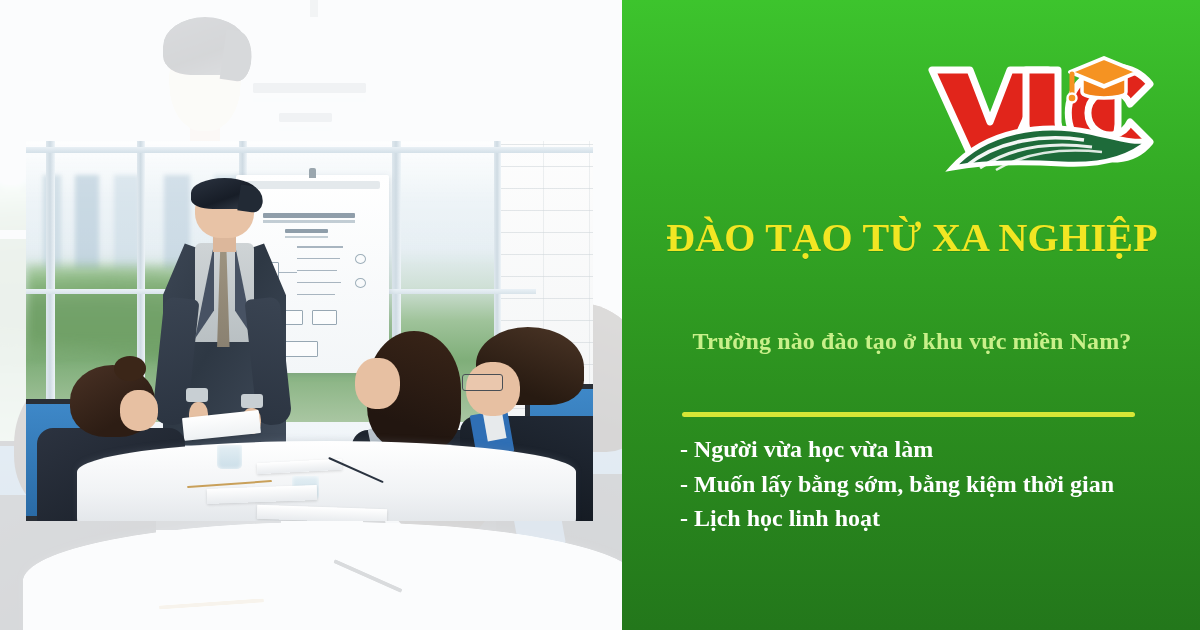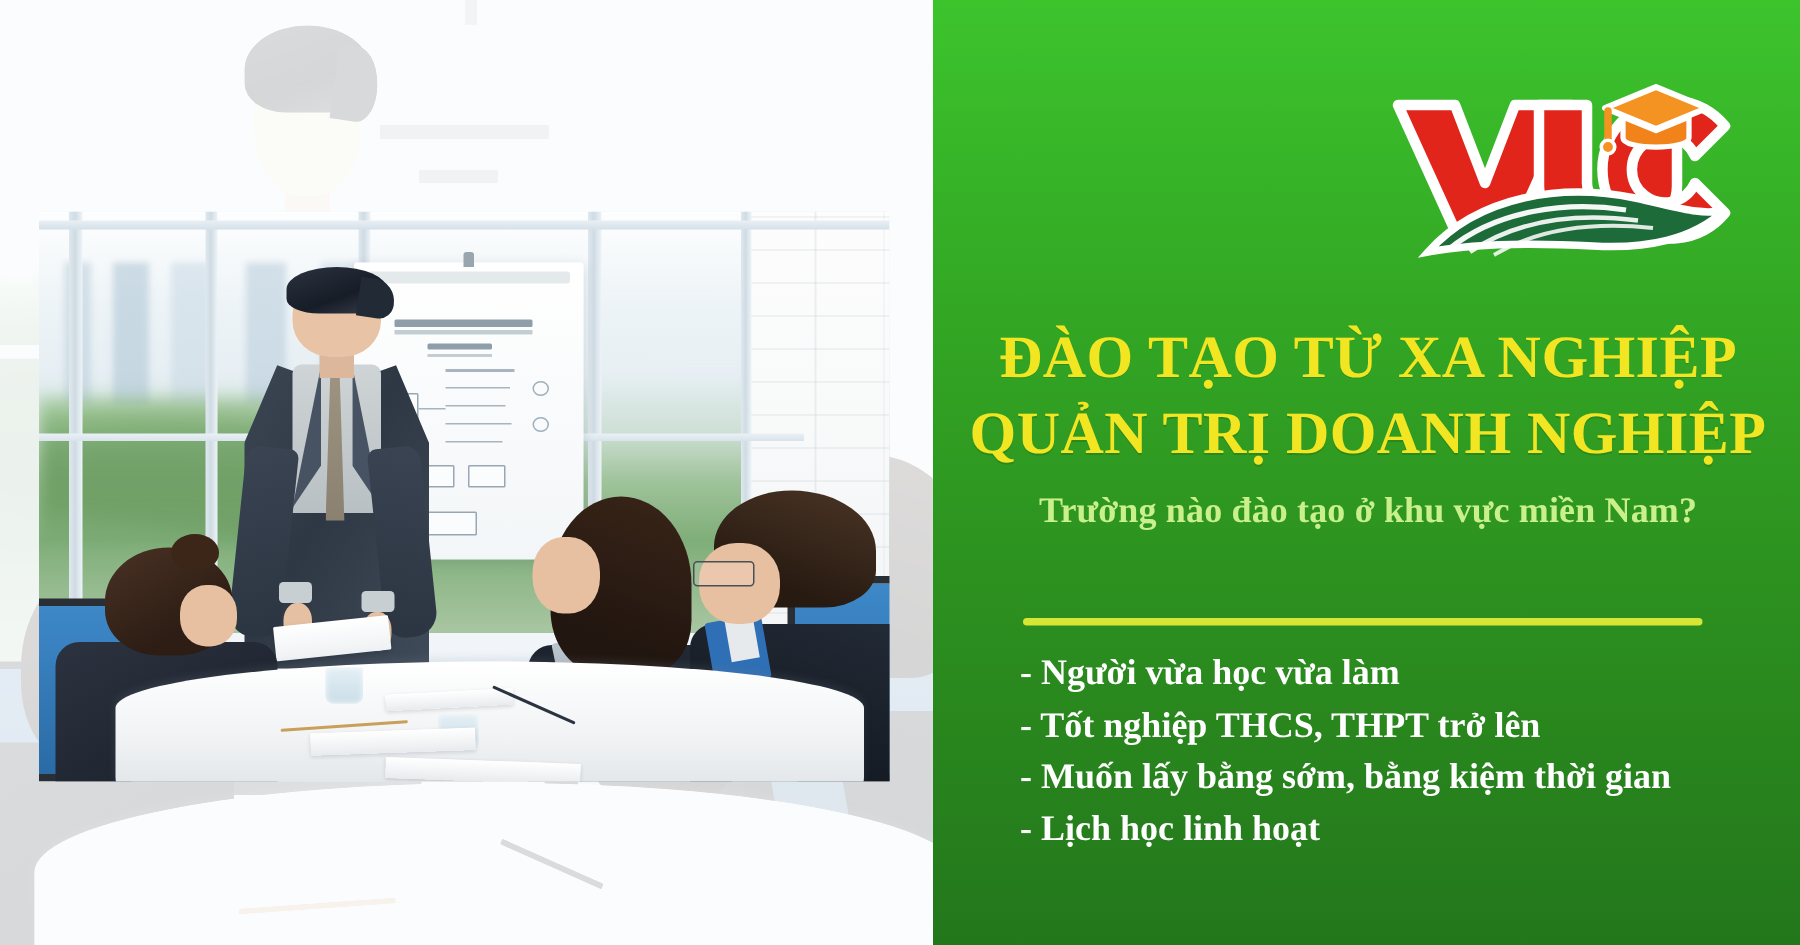--- a/index.html
+++ b/index.html
@@ -415,28 +415,26 @@
           <path d="M148 24 L182 10 L216 24 L182 38 Z" fill="#F59322" stroke="#ffffff" stroke-width="4" stroke-linejoin="round"></path>
           <path d="M160 30 v14 c0 8 44 8 44 0 V30 l-22 9 Z" fill="#F2831A" stroke="#ffffff" stroke-width="3.5" stroke-linejoin="round"></path>
           <path d="M150 26 v22" stroke="#F59322" stroke-width="5" stroke-linecap="round"></path>
           <circle cx="150" cy="50" r="4.5" fill="#F59322" stroke="#ffffff" stroke-width="2.4"></circle>
         </g>
       </svg>
     </div>
 
     <div id="headline">
       <span class="l1">ĐÀO TẠO TỪ XA NGHIỆP</span>
-      <span class="l2">QUẢN TRỊ DOANH NGHIỆP</span>
     </div>
 
     <div id="subhead">Trường nào đào tạo ở khu vực miền Nam?</div>
 
     <div id="divider"></div>
 
     <ul id="bullets">
       <li>- Người vừa học vừa làm</li>
-      <li>- Tốt nghiệp THCS, THPT trở lên</li>
       <li>- Muốn lấy bằng sớm, bằng kiệm thời gian</li>
       <li>- Lịch học linh hoạt</li>
     </ul>
 
   </div>
 </div>
 
 </body></html>

